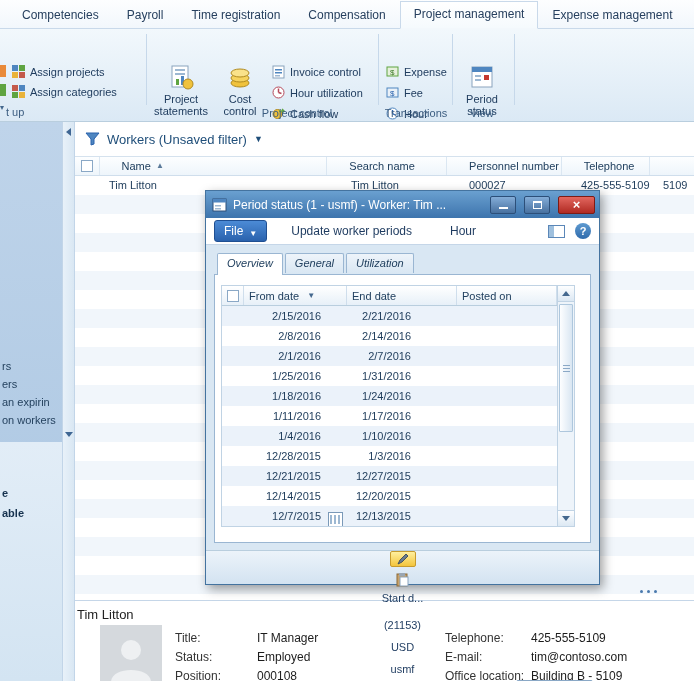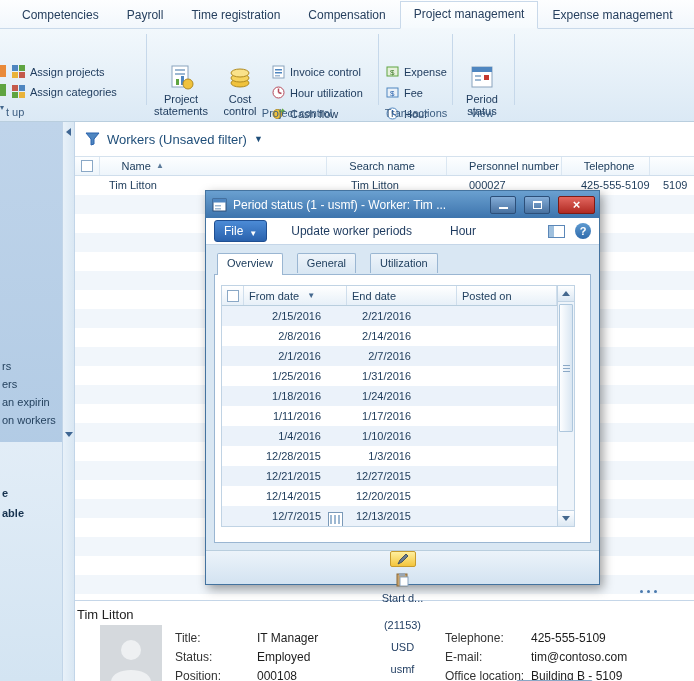--- a/index.html
+++ b/index.html
@@ -120,21 +120,21 @@
     background:linear-gradient(#4c8bd6,#2a62ad); border:1px solid #1f4f92; border-radius:3px;
     color:#fff; padding:3px 9px; display:flex; gap:6px; align-items:flex-end; font-size:12px;
   }
   .menu-item { padding:3px 10px; color:#1d3a5f; white-space:nowrap; }
   .menu-spacer { flex:1; }
   .layout-icon { width:17px; height:13px; border:1px solid #5b87b8; background:linear-gradient(90deg,#9fc0de 0 5px,#ffffff 5px); }
   .help-icon { width:16px; height:16px; border-radius:50%; background:linear-gradient(#5e9ad0,#2f6bac); color:#fff; font-size:11px; font-weight:bold; display:flex; align-items:center; justify-content:center; margin-left:6px; }
   .dlg-tabs { position:absolute; top:62px; left:11px; display:flex; font-size:11px; }
   .dtab {
     padding:3px 9px 4px 9px; border:1px solid #9ab6d2; border-bottom:none;
-    background:linear-gradient(#eef4fa,#d9e7f3); margin-right:14px; border-radius:2px 2px 0 0; color:#21405f;
+    background:linear-gradient(#eef4fa,#d9e7f3); margin-right:2px; border-radius:2px 2px 0 0; color:#21405f;font-style:italic;
   }
   .dtab.active { background:#fff; position:relative; z-index:3; padding-bottom:6px; margin-bottom:-2px; }
   .dlg-panel { position:absolute; top:83px; left:8px; right:8px; bottom:41px; background:#fff; border:1px solid #9ab6d2; }
   .pgrid { position:absolute; top:10px; left:6px; width:354px; height:242px; border:1px solid #c0d3e4; font-size:11px; }
   .pg-header { display:flex; height:20px; background:linear-gradient(#ffffff,#e7f0f8); border-bottom:1px solid #b9cede; color:#21405f; }
   .pg-hcell { border-right:1px solid #cfdeec; display:flex; align-items:center; padding-left:5px; gap:8px; }
   .pg-rows { position:absolute; top:20px; left:0; right:17px; bottom:0; overflow:hidden; }
   .pg-row { display:flex; height:20px; align-items:center; color:#1c3a59; }
   .pg-row:nth-child(odd) { background:#ebf2fa; }
   .c-cb { width:22px; display:flex; justify-content:center; }

